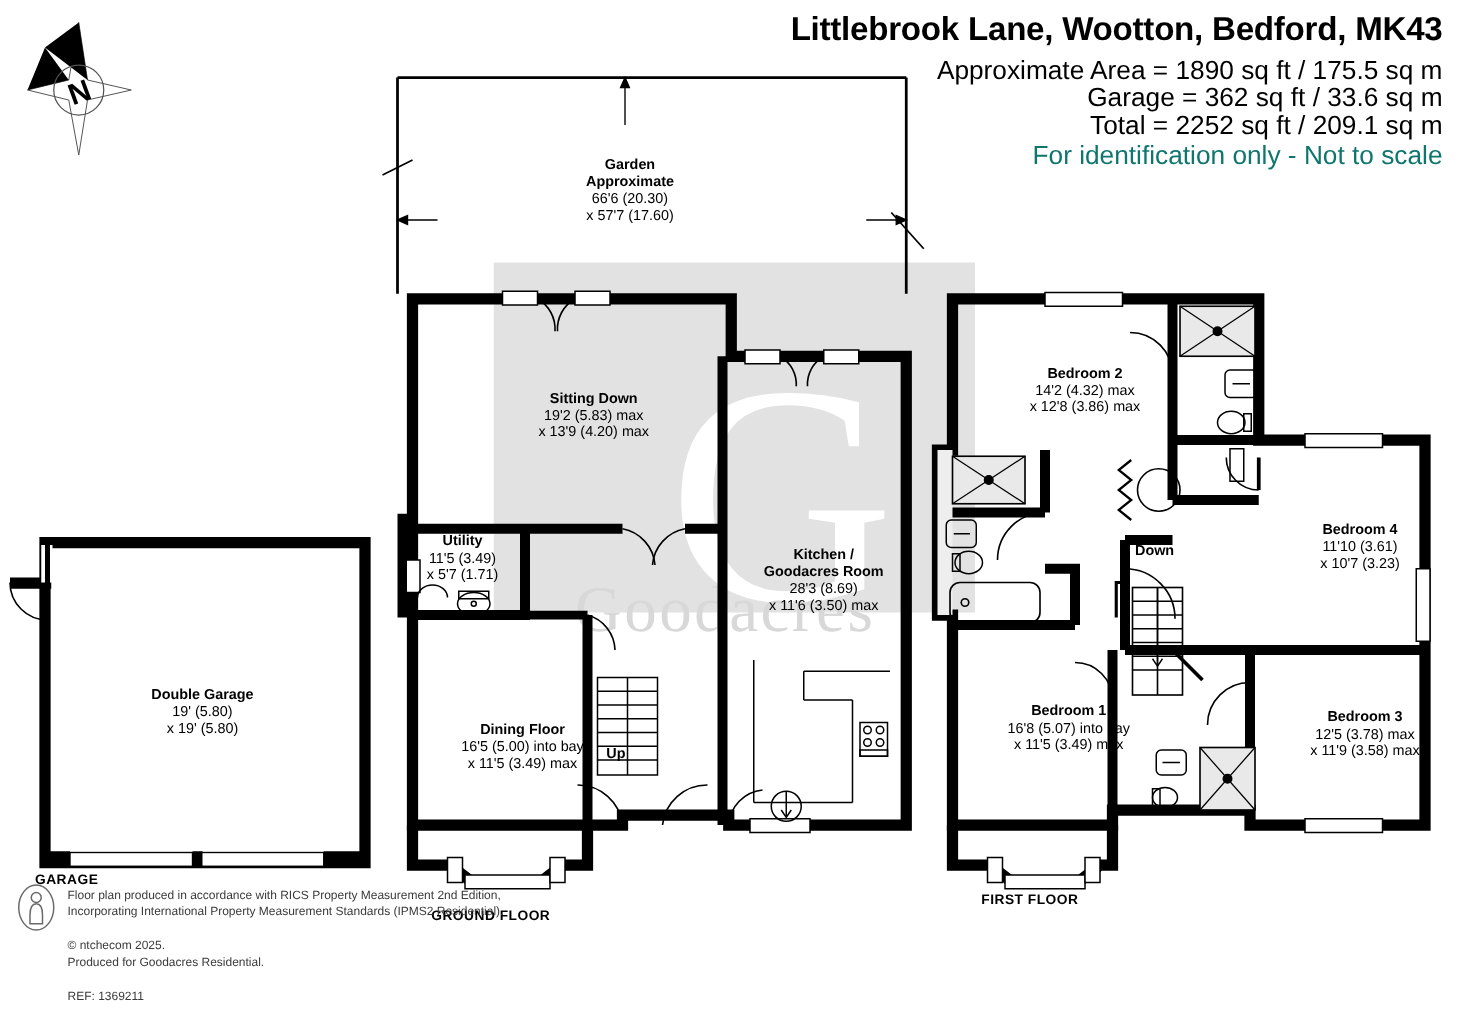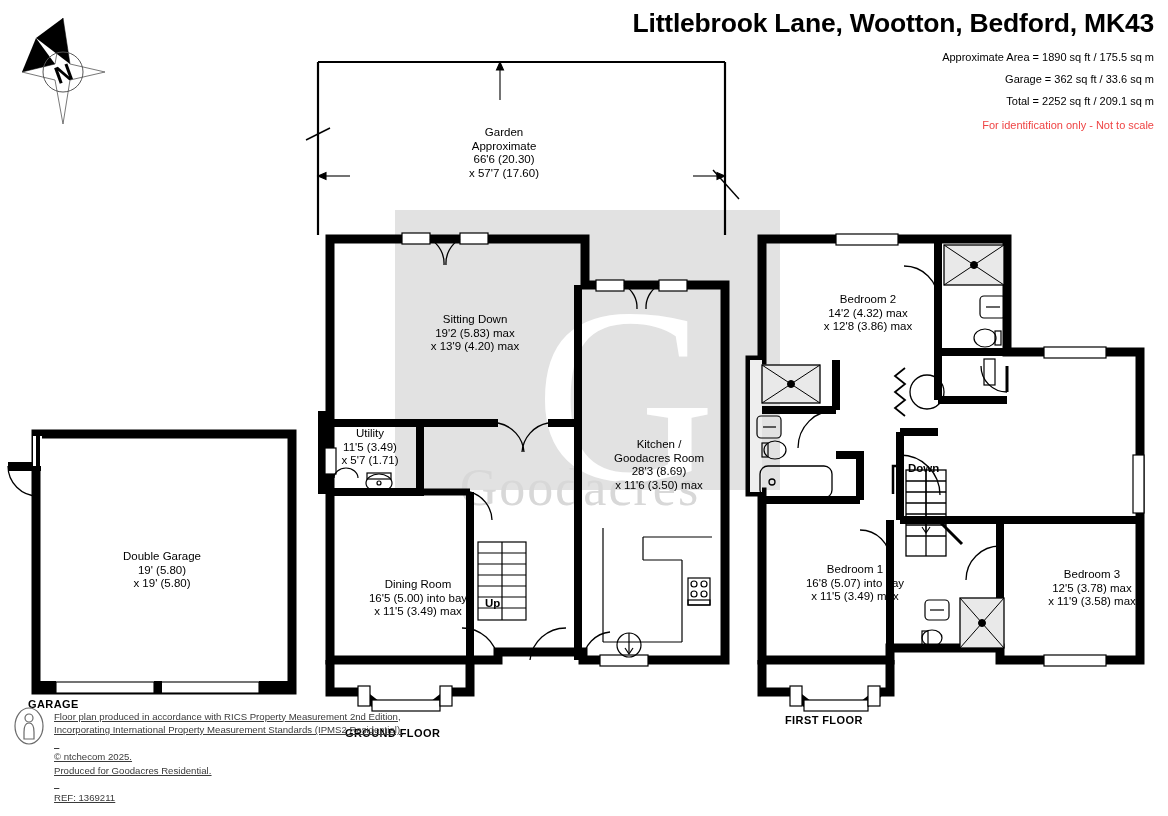--- a/index.html
+++ b/index.html
@@ -3,37 +3,37 @@
 <meta charset="utf-8">
 <style>
   html,body{margin:0;padding:0;background:#ffffff;}
   body{width:1168px;height:816px;font-family:"Liberation Sans",sans-serif;color:#000;overflow:hidden;position:relative;}
   #page{position:relative;width:1168px;height:816px;}
 
   
   .header{position:absolute;top:0;right:14px;text-align:right;width:700px;}
   .title{font-size:26.5px;font-weight:bold;letter-spacing:-0.2px;line-height:34px;margin-top:6px;white-space:nowrap;}
   .areas{margin-top:6px;}
-  .areas div{font-size:11px;line-height:22px;font-weight:400;}
-  .ident{font-size:12px;line-height:18px;margin-top:2px;color:#ef4444;}
+  .areas div{font-size:21px;line-height:22px;font-weight:400;}
+  .ident{font-size:12px;line-height:18px;margin-top:2px;color:#0f766e;}
 
   
   svg.plan{position:absolute;left:0;top:0;width:1168px;height:816px;pointer-events:none;}
 
   
   .lab{position:absolute;text-align:center;line-height:13.6px;font-size:11.5px;white-space:nowrap;}
-  .lab .nm{font-weight:normal;font-size:11.5px;display:block;}
+  .lab .nm{font-weight:bold;font-size:11.5px;display:block;}
   .lab .d{display:block;font-size:11.5px;text-align:center;}
   .floorlab{position:absolute;font-size:11px;font-weight:bold;letter-spacing:0.4px;}
   .smalllab{position:absolute;font-size:11.5px;font-weight:bold;}
 
   
   .footer{position:absolute;left:14px;bottom:12px;display:flex;align-items:flex-start;}
   .footer .txt{font-size:9.6px;line-height:13.5px;color:#3a3a3a;margin-left:10px;margin-top:3px;}
-  .footer .txt span{display:block;text-decoration:underline;}
+  .footer .txt span{display:block;}
   .copy{color:#3a3a3a;}
 </style>
 </head>
 <body>
 
 <div id="page">
 
   <div class="header">
     <div class="title">Littlebrook Lane, Wootton, Bedford, MK43</div>
     <div class="areas">
@@ -339,52 +339,57 @@
   </div>
 
   <div class="lab" style="left:589px;top:438px;width:140px;">
     <span class="nm">Kitchen /</span>
     <span class="nm">Goodacres Room</span>
     <span class="d">28'3 (8.69)</span>
     <span class="d">x 11'6 (3.50) max</span>
   </div>
 
   <div class="lab" style="left:338px;top:578px;width:160px;">
-    <span class="nm">Dining Room</span>
+    <span class="nm">Dining Floor</span>
     <span class="d">16'5 (5.00) into bay</span>
     <span class="d">x 11'5 (3.49) max</span>
   </div>
 
   <div class="lab" style="left:87px;top:550px;width:150px;">
     <span class="nm">Double Garage</span>
     <span class="d">19' (5.80)</span>
     <span class="d">x 19' (5.80)</span>
   </div>
 
   <div class="lab" style="left:795px;top:293px;width:146px;">
     <span class="nm">Bedroom 2</span>
     <span class="d">14'2 (4.32) max</span>
     <span class="d">x 12'8 (3.86) max</span>
   </div>
 
+  <div class="lab" style="left:1024px;top:418px;width:128px;">
+    <span class="nm">Bedroom 4</span>
+    <span class="d">11'10 (3.61)</span>
+    <span class="d">x 10'7 (3.23)</span>
+  </div>
 
   <div class="lab" style="left:775px;top:563px;width:160px;">
     <span class="nm">Bedroom 1</span>
     <span class="d">16'8 (5.07) into bay</span>
     <span class="d">x 11'5 (3.49) max</span>
   </div>
 
   <div class="lab" style="left:1022px;top:568px;width:140px;">
     <span class="nm">Bedroom 3</span>
     <span class="d">12'5 (3.78) max</span>
     <span class="d">x 11'9 (3.58) max</span>
   </div>
 
   <div class="smalllab" style="left:485px;top:597px;">Up</div>
-  <div class="smalllab" style="left:908px;top:462px;">Down</div>
+  <div class="smalllab" style="left:908px;top:435px;">Down</div>
 
   <div class="floorlab" style="left:28px;top:698px;">GARAGE</div>
   <div class="floorlab" style="left:345px;top:727px;">GROUND FLOOR</div>
   <div class="floorlab" style="left:785px;top:714px;">FIRST FLOOR</div>
 
   <div class="footer">
     <svg width="30" height="38" viewBox="0 0 30 38">
       <ellipse cx="15" cy="19" rx="14" ry="18" fill="none" stroke="#6a6a6a" stroke-width="1.2"></ellipse>
       <circle cx="15" cy="11" r="4" fill="none" stroke="#6a6a6a" stroke-width="1.2"></circle>
       <path d="M15 16 c-5 0 -5 6 -5 9 v7 h10 v-7 c0 -3 0 -9 -5 -9 Z" fill="none" stroke="#6a6a6a" stroke-width="1.2"></path>

